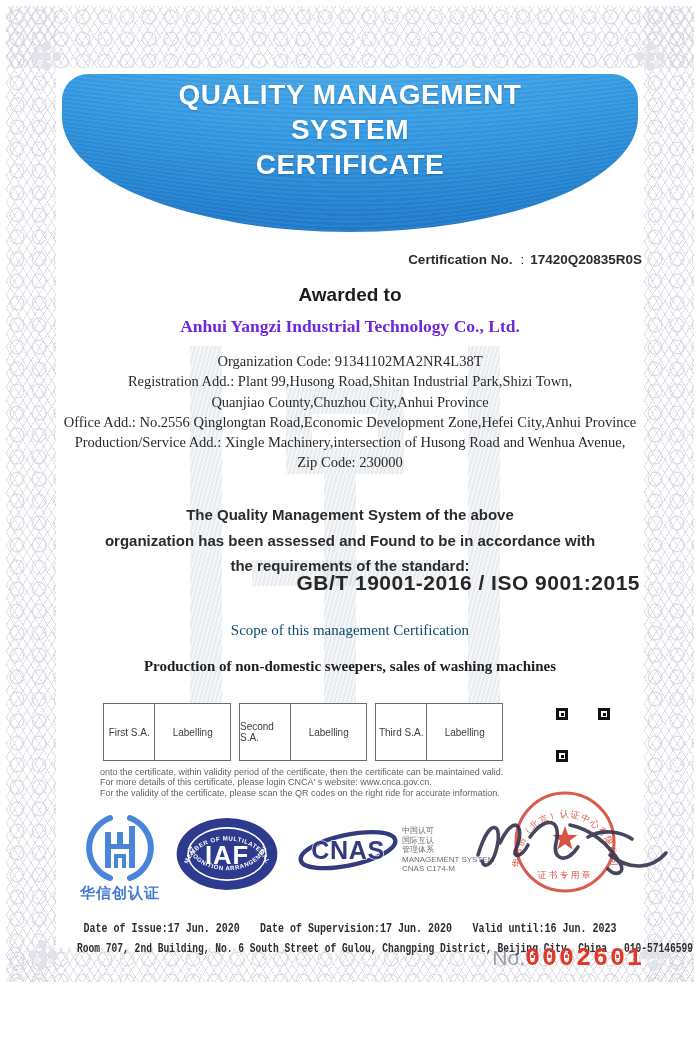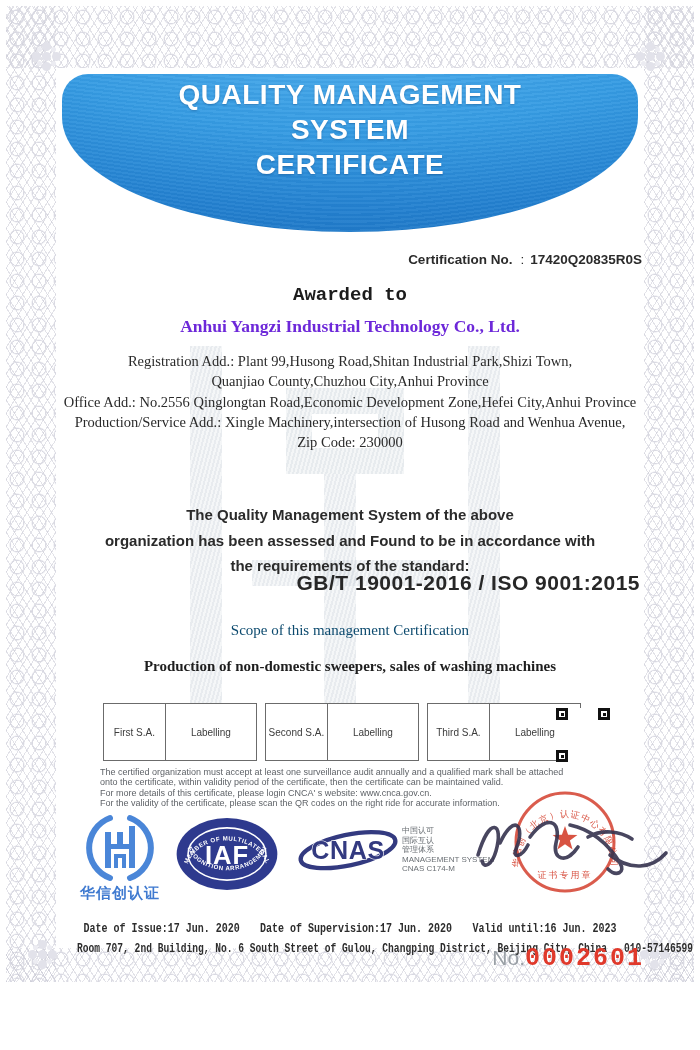--- a/index.html
+++ b/index.html
@@ -36,31 +36,31 @@
       radial-gradient(ellipse 130% 170% at 50% -40%, #55b2ee 0%, #369ce3 45%, #2380cf 75%, #1a6cba 100%);
     text-align:center;}
   .banner-title{padding-top:3px;font-size:28px;line-height:35px;font-weight:700;color:#fff;
     letter-spacing:.5px;text-shadow:0 1px 2px rgba(0,40,90,.3);}
 
   
   .abs{position:absolute;z-index:2;left:60px;right:60px;text-align:center;}
   .cert-no{position:absolute;z-index:2;top:252px;right:58px;text-align:right;
     font-size:13.5px;font-weight:700;color:#2b2b2b;}
   .cert-no .sep{margin:0 6px 0 8px;font-weight:400;}
-  .awarded{top:284px;font-family:Liberation Mono, monospace;font-weight:700;font-size:19px;color:#1c1c1c;}
+  .awarded{top:284px;font-family:Liberation Sans, sans-serif;font-weight:700;font-size:19px;color:#1c1c1c;}
   .company{top:316px;font-family:"Liberation Serif",serif;font-weight:700;font-size:17.5px;color:#6d28d9;}
   .details{top:351px;font-family:"Liberation Serif",serif;font-size:14.5px;line-height:20.3px;color:#2a2a2a;}
   .statement{top:502px;font-size:15px;font-weight:700;line-height:25.5px;color:#2b2b2b;}
   .standard{top:571px;font-size:21px;font-weight:700;letter-spacing:.5px;color:#272727;text-align:right;}
   .scope-label{top:622px;font-family:"Liberation Serif",serif;font-size:15px;color:#0c4a6e;}
   .scope-value{top:658px;font-family:"Liberation Serif",serif;font-weight:700;font-size:15px;color:#1e1e1e;}
 
   
   .audit-row{position:absolute;z-index:2;left:103px;top:703px;display:flex;gap:8px;}
-  .audit-box{width:154px;height:58px;border:1.5px solid #6b6b6b;display:flex;box-sizing:border-box;background:rgba(255,255,255,.6);}
+  .audit-box{width:128px;height:58px;border:1.5px solid #6b6b6b;display:flex;box-sizing:border-box;background:rgba(255,255,255,.6);}
   .audit-cell{display:flex;align-items:center;justify-content:center;font-size:10px;color:#3c3c3c;}
   .audit-cell.period{flex:0 0 40%;border-right:1.5px solid #6b6b6b;}
   .audit-cell.mark{flex:1;}
 
   
   .qr{position:absolute;z-index:2;left:556px;top:708px;width:54px;height:54px;background-color:#fff;
     background-image:
       repeating-linear-gradient(90deg,#151515 0 3px,transparent 3px 5px,#151515 5px 9px,transparent 9px 13px,#151515 13px 15px,transparent 15px 19px),
       repeating-linear-gradient(0deg,#151515 0 2px,transparent 2px 6px,#151515 6px 9px,transparent 9px 12px,#151515 12px 16px,transparent 16px 19px);
     background-blend-mode:screen;}
@@ -123,20 +123,21 @@
   </div>
 
   <div class="cert-no">
     <span>Certification No.</span><span class="sep">:</span><span>17420Q20835R0S</span>
   </div>
 
   <div class="abs awarded">Awarded to</div>
   <div class="abs company">Anhui Yangzi Industrial Technology Co., Ltd.</div>
 
   <div class="abs details">
+    <div>Organization Code: 91341102MA2NR4L38T</div>
     <div>Registration Add.: Plant 99,Husong Road,Shitan Industrial Park,Shizi Town,</div>
     <div>Quanjiao County,Chuzhou City,Anhui Province</div>
     <div>Office Add.: No.2556 Qinglongtan Road,Economic Development Zone,Hefei City,Anhui Province</div>
     <div>Production/Service Add.: Xingle Machinery,intersection of Husong Road and Wenhua Avenue,</div>
     <div>Zip Code: 230000</div>
   </div>
 
   <div class="abs statement">
     <div>The Quality Management System of the above</div>
     <div>organization has been assessed and Found to be in accordance with</div>
@@ -162,21 +163,20 @@
     </div>
   </div>
 
   <div class="qr">
     <span class="finder tl"></span>
       <span class="finder tr"></span>
       <span class="finder bl"></span>
   </div>
 
   <div class="fine-print">
-    <div>The certified organization must accept at least one surveillance audit annually and a qualified mark shall be attached</div>
     <div>onto the certificate, within validity period of the certificate, then the certificate can be maintained valid.</div>
     <div>For more details of this certificate, please login CNCA' s website: www.cnca.gov.cn.</div>
     <div>For the validity of the certificate, please scan the QR codes on the right ride for accurate information.</div>
   </div>
 
   <svg class="logo" style="left:80px;top:812px;" width="80" height="72" viewBox="0 0 80 72">
     <path d="M 30,6 A 32,32 0 0 0 30,66" fill="none" stroke="#4a86d8" stroke-width="6" stroke-linecap="round"></path>
     <path d="M 50,6 A 32,32 0 0 1 50,66" fill="none" stroke="#4a86d8" stroke-width="6" stroke-linecap="round"></path>
     <g fill="#4a86d8">
       <rect x="25" y="20" width="6" height="36"></rect>

